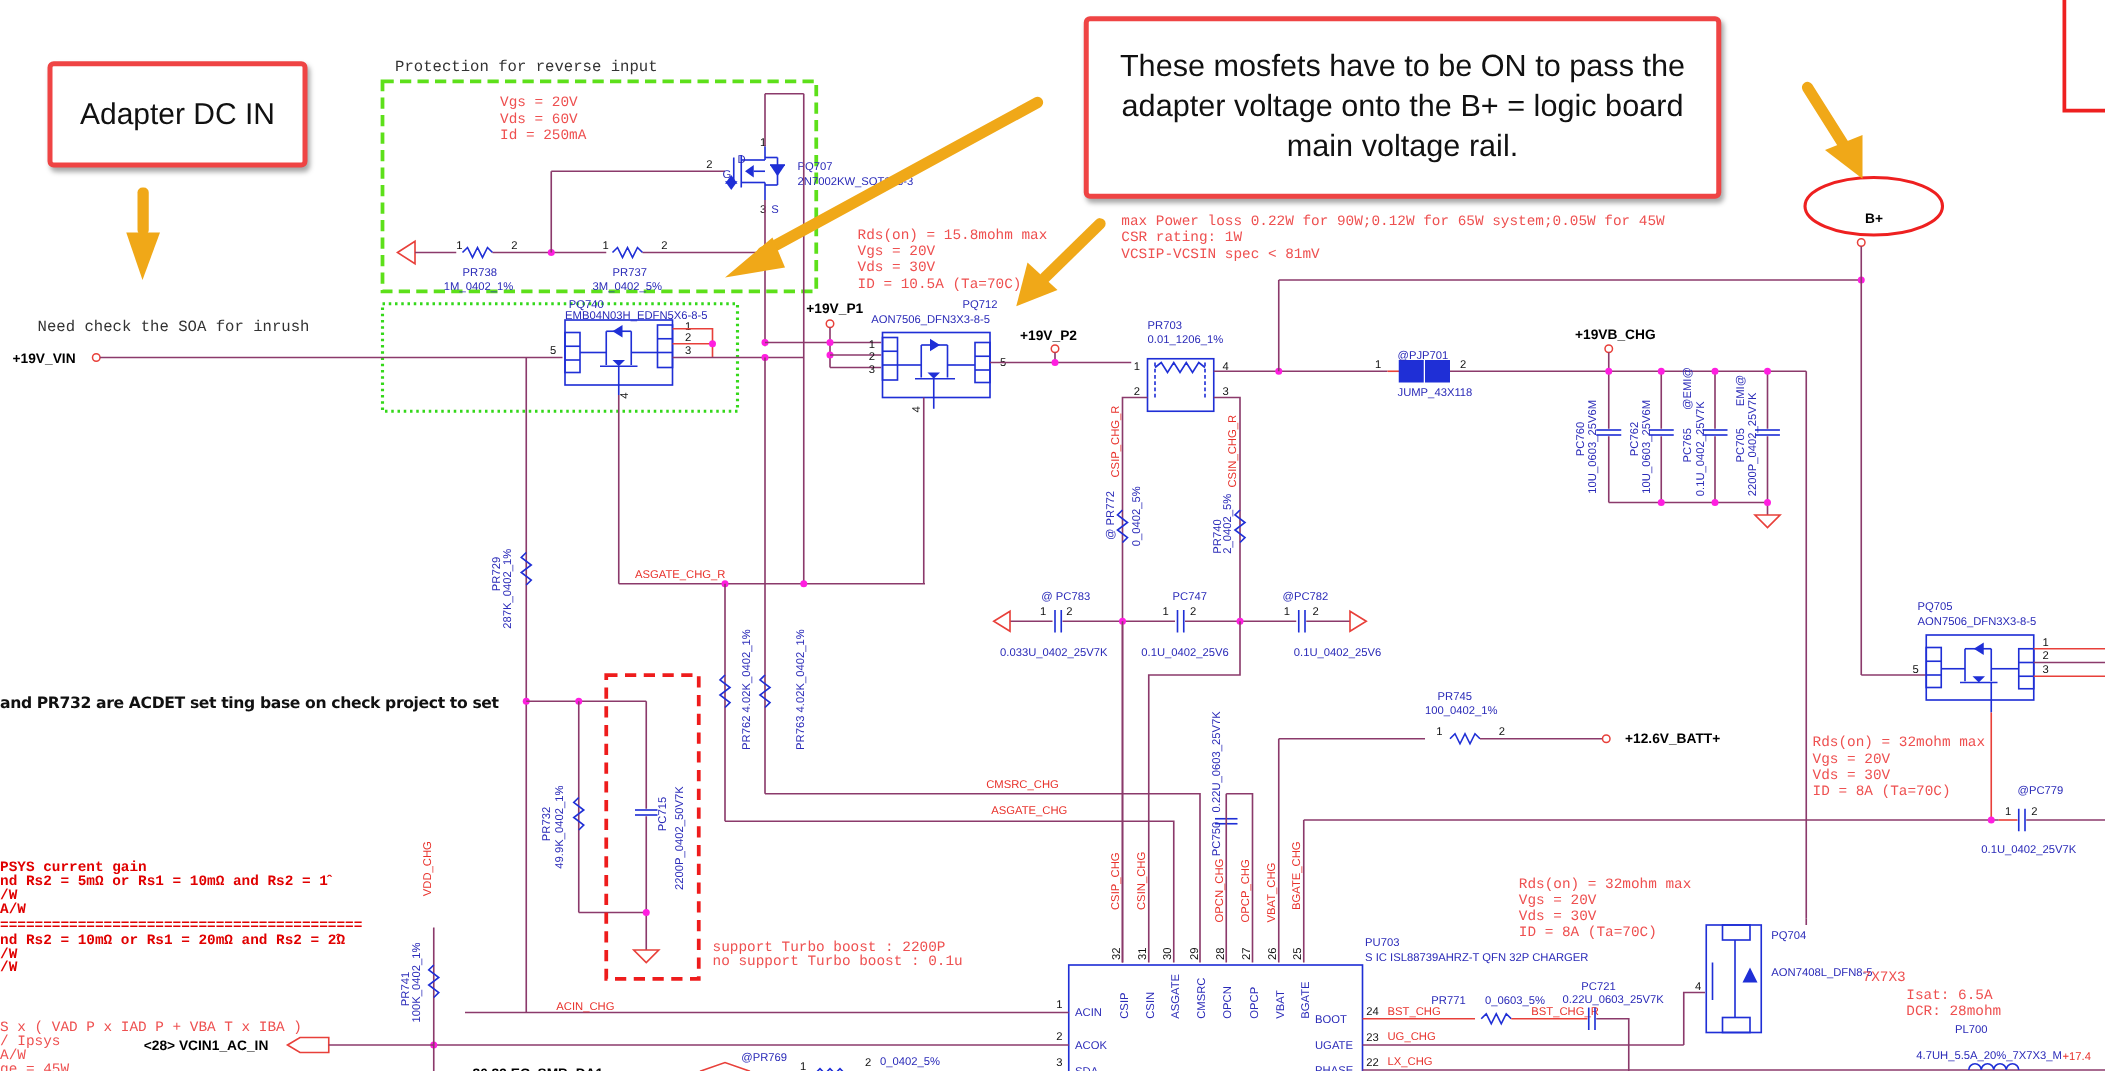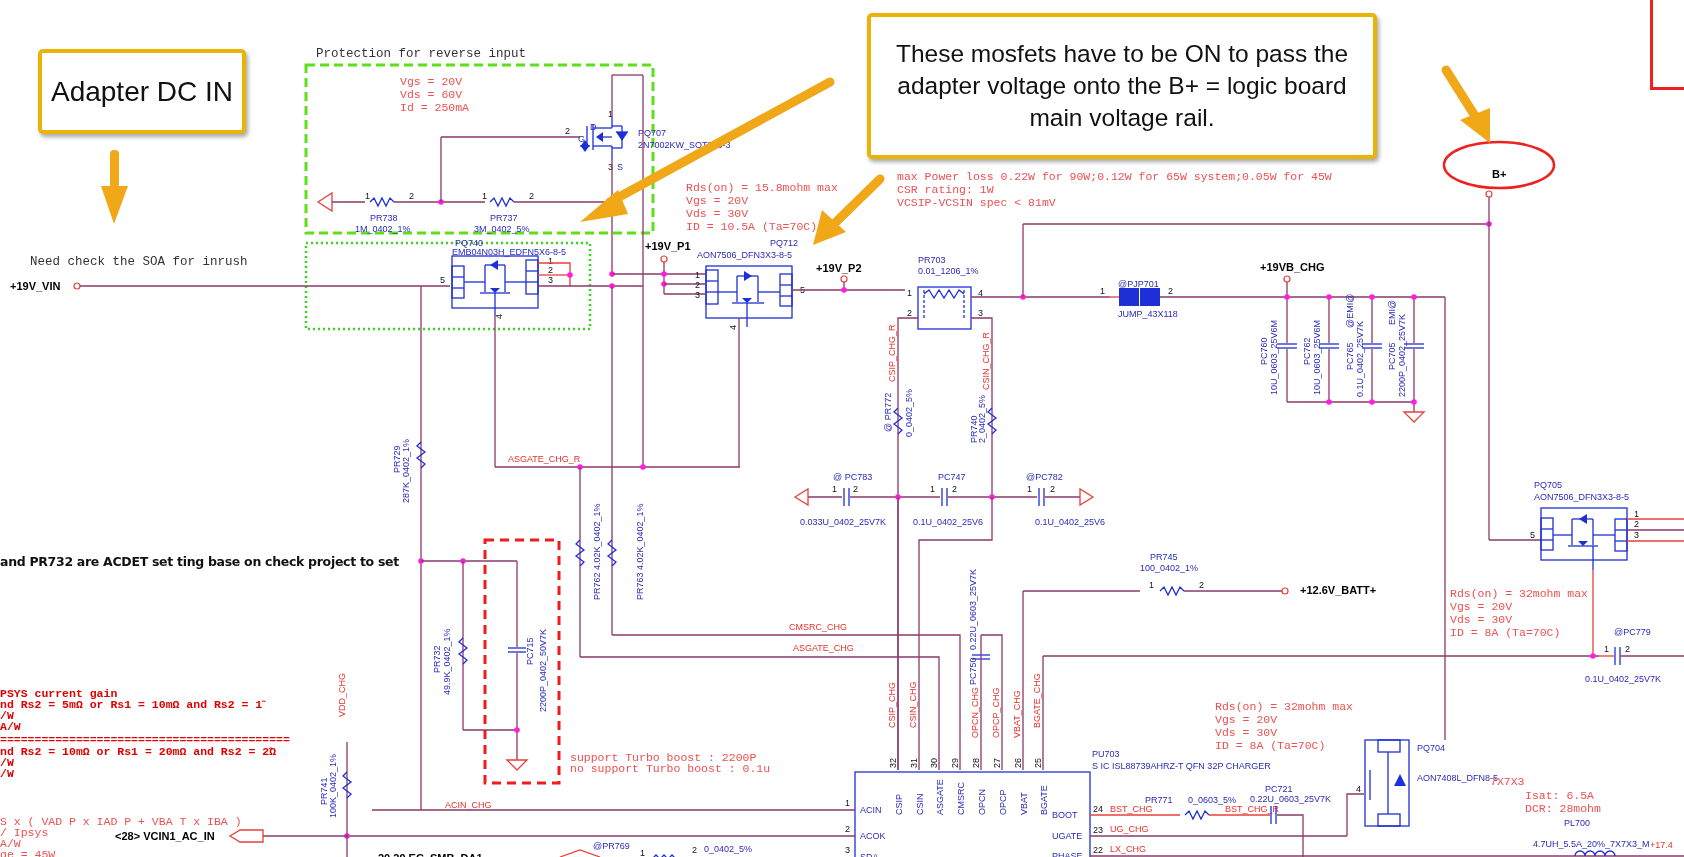--- a/index.html
+++ b/index.html
@@ -10,21 +10,21 @@
   .blue{stroke:#1f2fd6;stroke-width:1.3;fill:none;}
   .bfill{fill:#1f2fd6;}
   .dot{fill:#ff1ee0;}
   .t-blue{fill:#2a2ab8;font-family:"Liberation Sans",sans-serif;font-size:9px;}
   .t-red{fill:#e8302a;font-family:"Liberation Sans",sans-serif;font-size:9px;}
   .t-mono-red{fill:#ee5050;font-family:"Liberation Mono",monospace;font-size:11.5px;}
   .t-mono-bold-red{fill:#e00000;font-family:"Liberation Mono",monospace;font-size:11.5px;font-weight:bold;}
   .t-mono{fill:#333;font-family:"Liberation Mono",monospace;font-size:12.5px;}
   .t-black-bold{fill:#000;font-family:"Liberation Sans",sans-serif;font-weight:bold;font-size:11px;}
   .t-pin{fill:#111;font-family:"Liberation Sans",sans-serif;font-size:9px;}
-  .callout{position:absolute;background:#fff;border:4px solid #eab308;border-radius:5px;box-shadow:2px 3px 4px rgba(0,0,0,0.35);display:flex;align-items:center;justify-content:center;text-align:center;color:#111;font-family:"Liberation Sans",sans-serif;}
+  .callout{position:absolute;background:#fff;border:4px solid #ef4444;border-radius:5px;box-shadow:2px 3px 4px rgba(0,0,0,0.35);display:flex;align-items:center;justify-content:center;text-align:center;color:#111;font-family:"Liberation Sans",sans-serif;}
   .corner-box{position:absolute;left:1650px;top:-4px;width:40px;height:88px;border:3px solid #ee2020;}
   .acdet-note{position:absolute;left:0;top:554px;font-family:"DejaVu Sans",sans-serif;font-weight:bold;font-size:12.5px;color:#111;white-space:nowrap;letter-spacing:-0.3px;}
 </style>
 </head>
 <body>
 
 <svg id="sch" width="1684" height="857" viewBox="0 0 1684 857">
   <defs>
     <marker id="arrowhead" markerWidth="4" markerHeight="4" refX="2" refY="2" orient="auto"></marker>
   </defs>
@@ -607,20 +607,20 @@
       <line x1="880" y1="179" x2="836" y2="222" stroke="#f0a818" stroke-width="9" stroke-linecap="round"></line>
       <polygon points="813,245 822,210 846,232"></polygon>
     </g>
     <g>
       <line x1="1446" y1="70" x2="1475" y2="116" stroke="#f0a818" stroke-width="9" stroke-linecap="round"></line>
       <polygon points="1490,143 1460,120 1490,108"></polygon>
     </g>
   </g>
 </svg>
 
-<div class="callout" style="left:38px;top:49px;width:200px;height:77px;font-size:28px;">
+<div class="callout" style="left:38px;top:49px;width:200px;height:77px;font-size:24px;">
   <span>Adapter DC IN</span>
 </div>
 <div class="callout" style="left:867px;top:13px;width:510px;height:146px;font-size:24.5px;line-height:32px;padding:0 20px;box-sizing:border-box;">
   <span>These mosfets have to be ON to pass the adapter voltage onto the B+ = logic board main voltage rail.</span>
 </div>
 <div class="corner-box"></div>
 <div class="acdet-note">and PR732 are ACDET set ting base on check project to set</div>
 
 </body></html>

